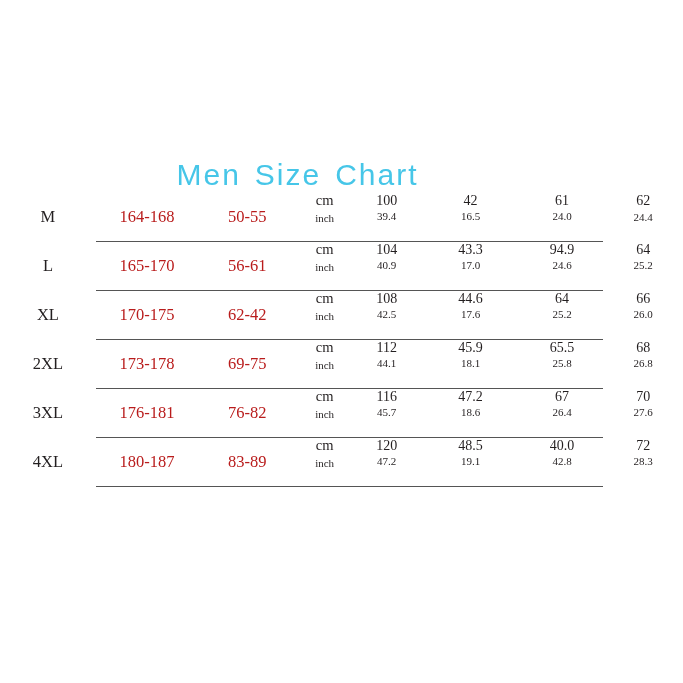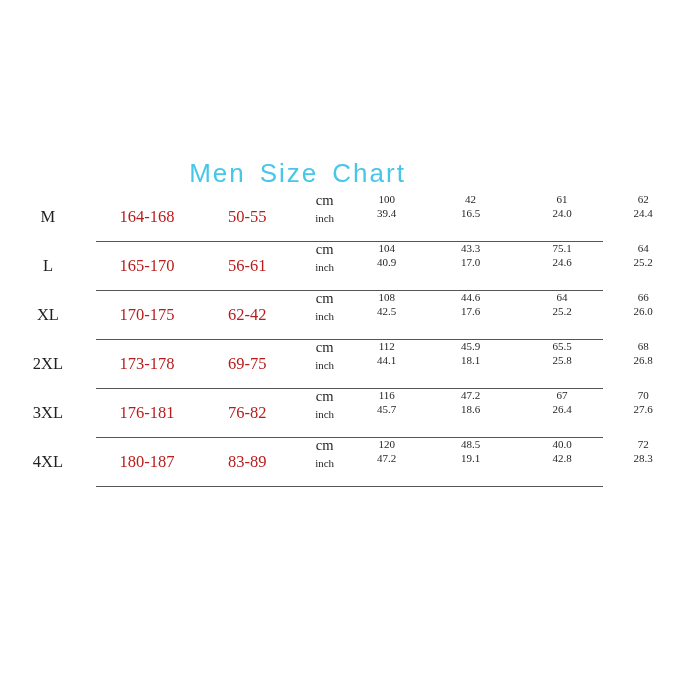--- a/index.html
+++ b/index.html
@@ -20,21 +20,21 @@
     background: #ffffff;
   }
   .chart-title {
     position: absolute;
     top: 158px;
     left: 0;
     width: 595px;
     text-align: center;
     color: #46c6e8;
     font-family: "Liberation Sans", sans-serif;
-    font-size: 26px;
+    font-size: 30px;
     letter-spacing: 2px;
     font-weight: 400;
   }
   .chart-title .w {
     margin: 0 7px;
   }
   .table-wrap {
     position: absolute;
     top: 193px;
     left: 0;
@@ -75,21 +75,21 @@
   }
   .drow td.noline {
     border-bottom: none;
   }
   .cellstack {
     display: flex;
     flex-direction: column;
     height: 48px;
   }
   .cm-line {
-    font-size: 11px;
+    font-size: 14px;
     color: #231f20;
     line-height: 1.1;
     padding-bottom: 2px;
   }
   .in-line {
     font-size: 11px;
     color: #231f20;
     line-height: 1.1;
   }
   .unit-cm {
@@ -197,21 +197,21 @@
             </div>
           </td>
           <td>
             <div class="cellstack">
               <span class="cm-line">43.3</span>
               <span class="in-line">17.0</span>
             </div>
           </td>
           <td>
             <div class="cellstack">
-              <span class="cm-line">75.1</span>
+              <span class="cm-line">94.9</span>
               <span class="in-line">24.6</span>
             </div>
           </td>
           <td class="noline">
             <div class="cellstack">
               <span class="cm-line">64</span>
               <span class="in-line">25.2</span>
             </div>
           </td>
         </tr>

